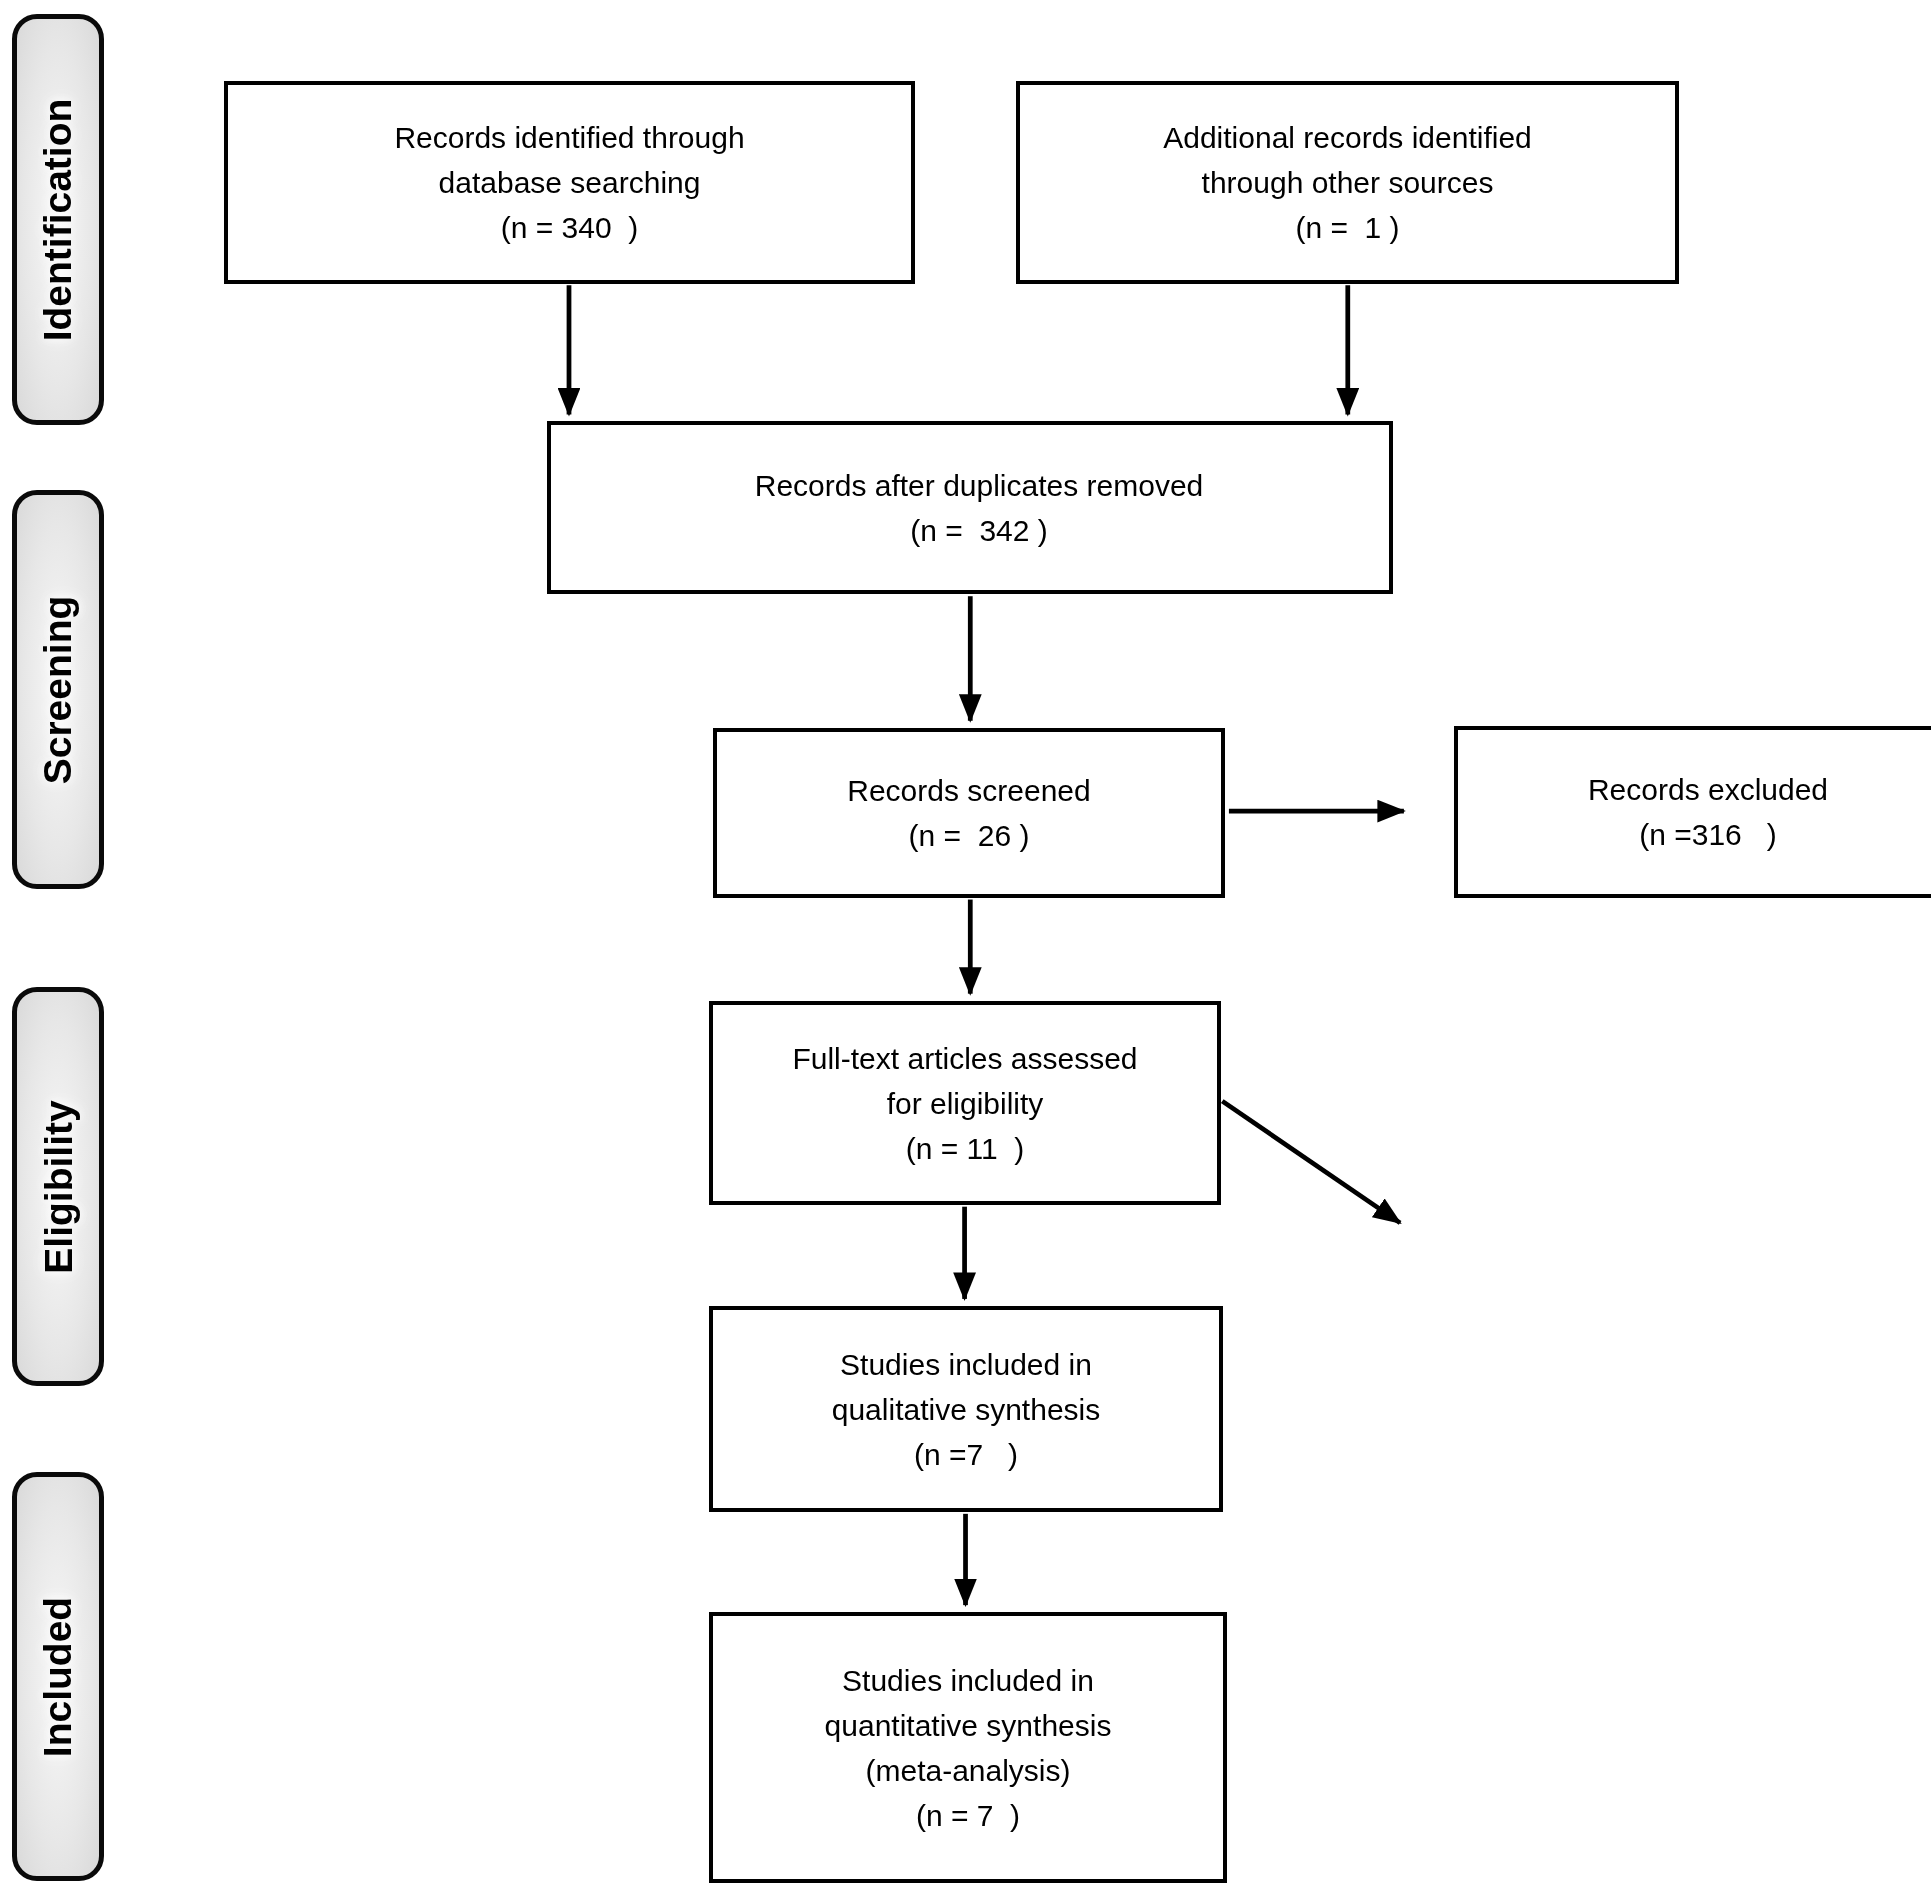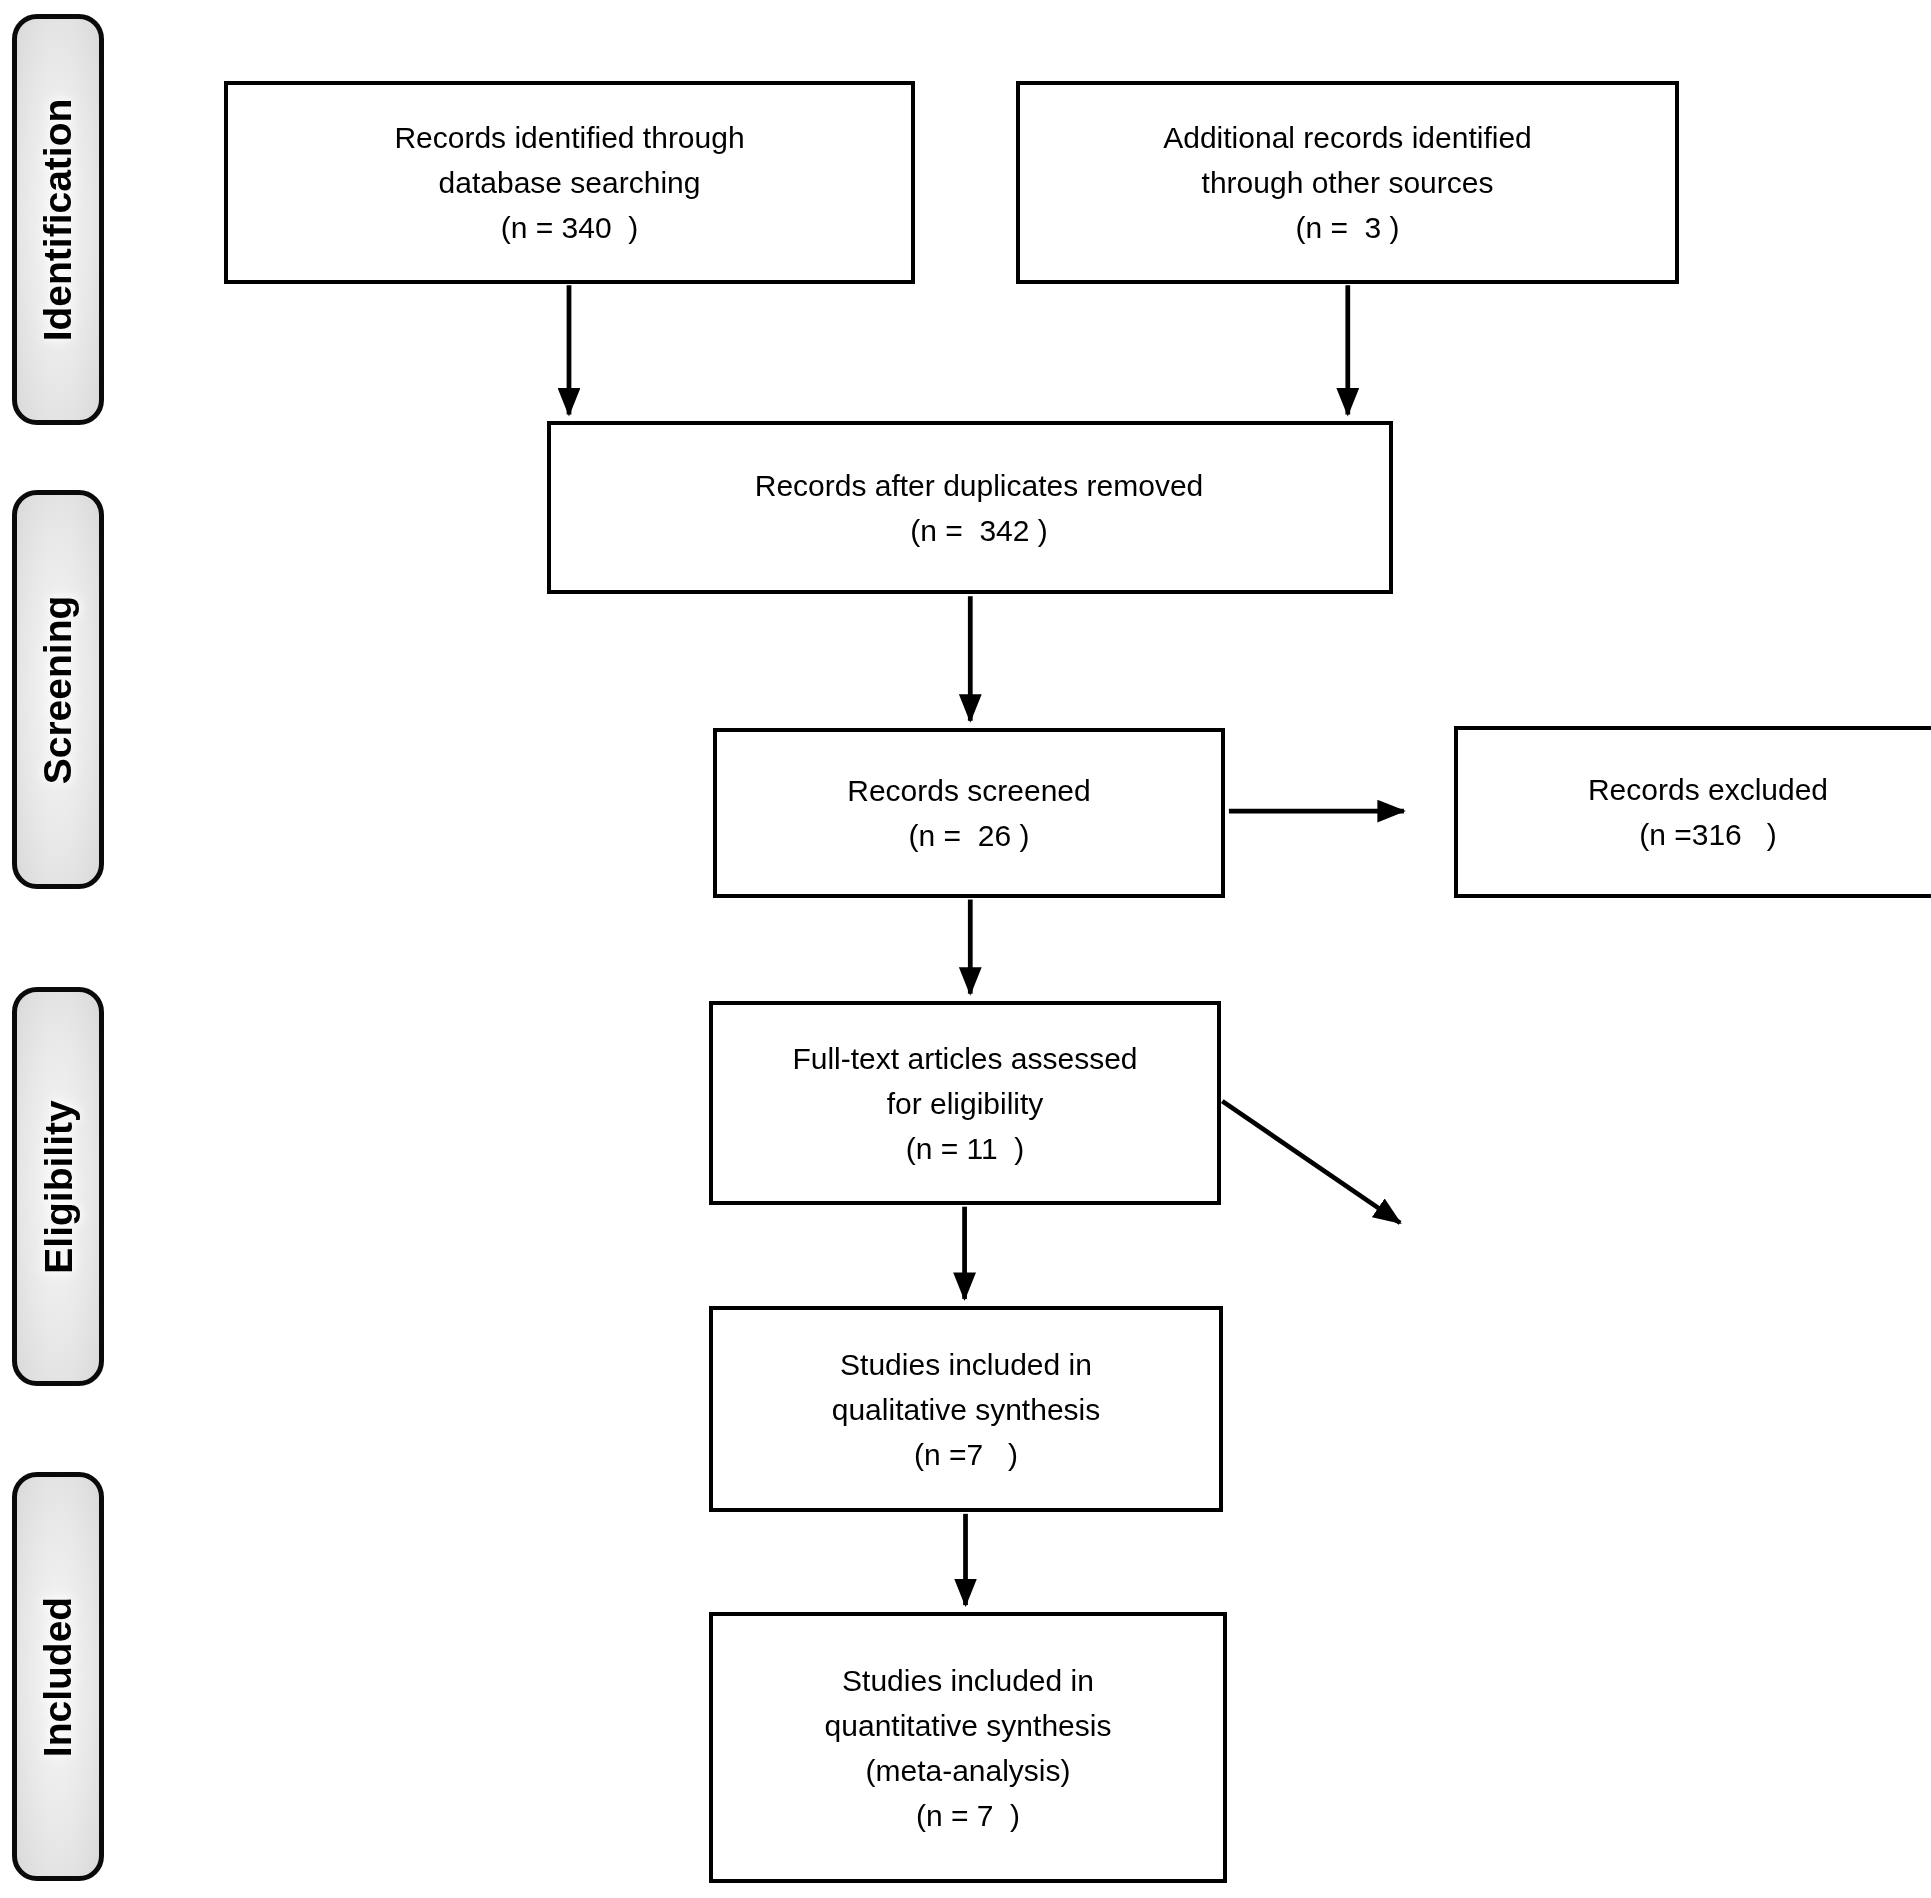--- a/index.html
+++ b/index.html
@@ -96,21 +96,21 @@
 
   <div class="node" style="left:224px;top:81px;width:691px;height:203px;">
     <div class="node-text">Records identified through
 database searching
 (n = 340  )</div>
   </div>
 
   <div class="node" style="left:1016px;top:81px;width:663px;height:203px;">
     <div class="node-text">Additional records identified
 through other sources
-(n =  3 )</div>
+(n =  1 )</div>
   </div>
 
   <div class="node" style="left:547px;top:421px;width:846px;height:173px;padding-left:18px;">
     <div class="node-text">Records after duplicates removed
 (n =  342 )</div>
   </div>
 
   <div class="node" style="left:713px;top:728px;width:512px;height:170px;">
     <div class="node-text">Records screened
 (n =  26 )</div>

